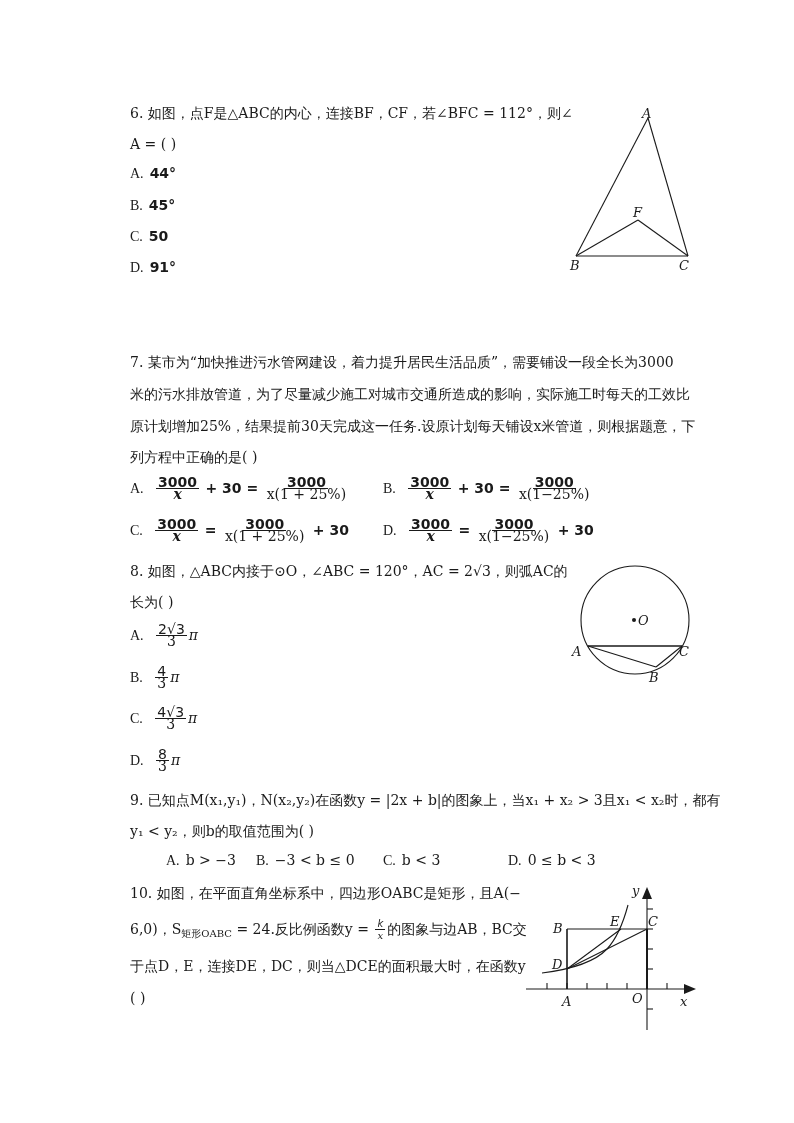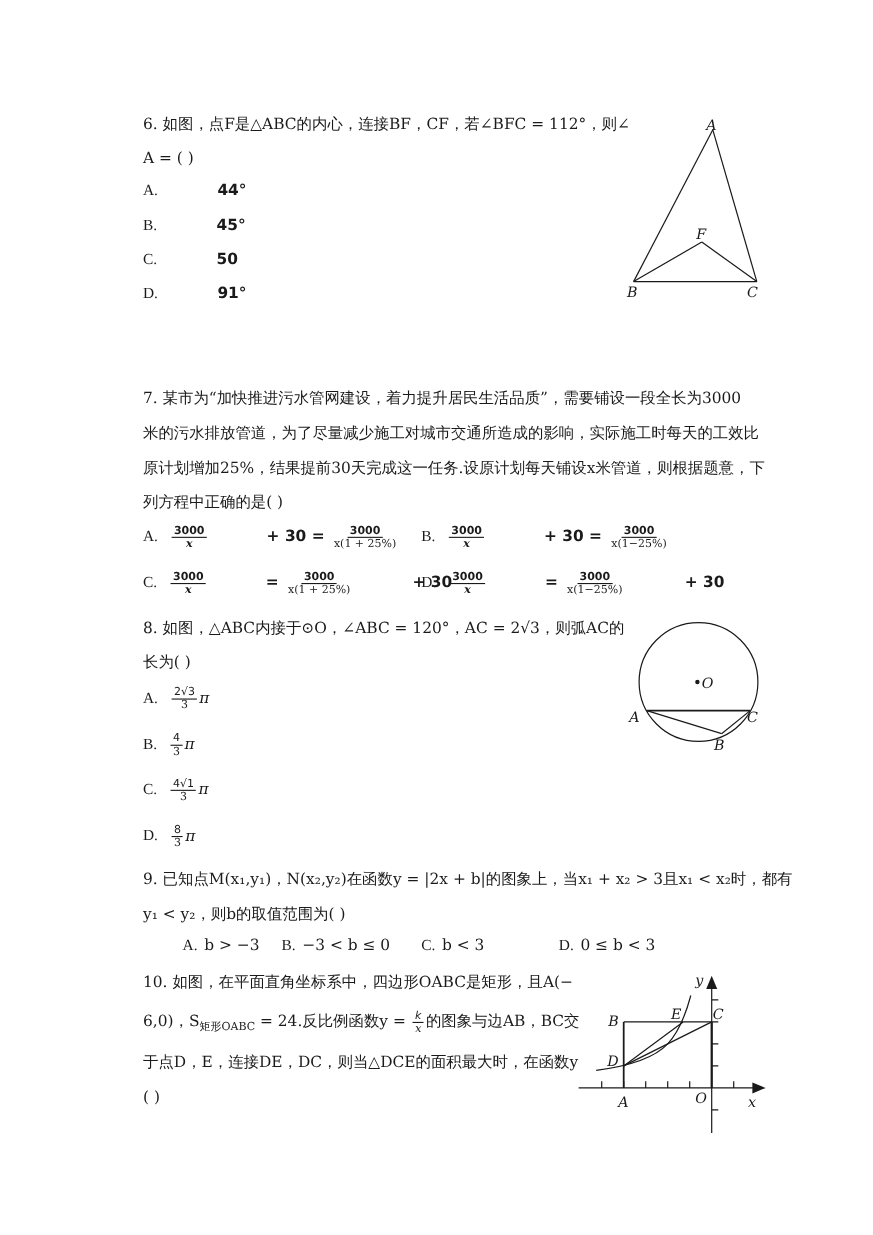--- a/index.html
+++ b/index.html
@@ -3,22 +3,22 @@
 <meta charset="utf-8">
 <style>
   html, body { margin: 0; padding: 0; background: #ffffff; }
   body { width: 794px; height: 1123px; position: relative; overflow: hidden;
          font-family: "DejaVu Serif", "Liberation Serif", serif; color: #1a1a1a; font-size: 14px; }
   .abs { position: absolute; white-space: nowrap; }
   .line { font-size: 14px; line-height: 20px; }
   .it { font-style: italic; font-family: "DejaVu Serif", serif; }
   .opt { font-size: 14px; }
   .optlabel { font-family: "Liberation Serif", serif; margin-right: 6px; }
-  .bold { font-weight: bold; font-family: "DejaVu Sans", sans-serif; margin-left: 48px; }
-  .frac { display: inline-flex; flex-direction: column; align-items: center; vertical-align: middle; font-size: 10px; line-height: 11px; margin: 0 2px; }
+  .bold { font-weight: bold; font-family: "DejaVu Sans", sans-serif; }
+  .frac { display: inline-flex; flex-direction: column; align-items: center; vertical-align: middle; font-size: 14px; line-height: 11px; margin: 0 2px; }
   .frac .num { border-bottom: 1px solid #1a1a1a; padding: 0 2px; font-family: "DejaVu Sans", sans-serif; font-weight: bold; }
   .frac .den { padding: 0 2px; font-family: "DejaVu Serif", serif; }
   .frac .den .it { font-weight: bold; }
   .sub { font-size: 10px; vertical-align: -3px; }
   svg text { font-family: "DejaVu Serif", serif; font-style: italic; }
 </style>
 </head>
 <body>
 
 <div>
@@ -125,21 +125,21 @@
   <div class="abs opt" style="left:130px;top:666px;">
     <span class="optlabel">B.</span>
     <span class="frac">
         <span class="num" style="font-weight:normal">4</span>
         <span class="den">3</span>
       </span><span class="it">π</span>
   </div>
   <div class="abs opt" style="left:130px;top:707px;">
     <span class="optlabel">C.</span>
     <span class="frac">
-        <span class="num" style="font-weight:normal">4√1</span>
+        <span class="num" style="font-weight:normal">4√3</span>
         <span class="den">3</span>
       </span><span class="it">π</span>
   </div>
   <div class="abs opt" style="left:130px;top:749px;">
     <span class="optlabel">D.</span>
     <span class="frac">
         <span class="num" style="font-weight:normal">8</span>
         <span class="den">3</span>
       </span><span class="it">π</span>
   </div>

